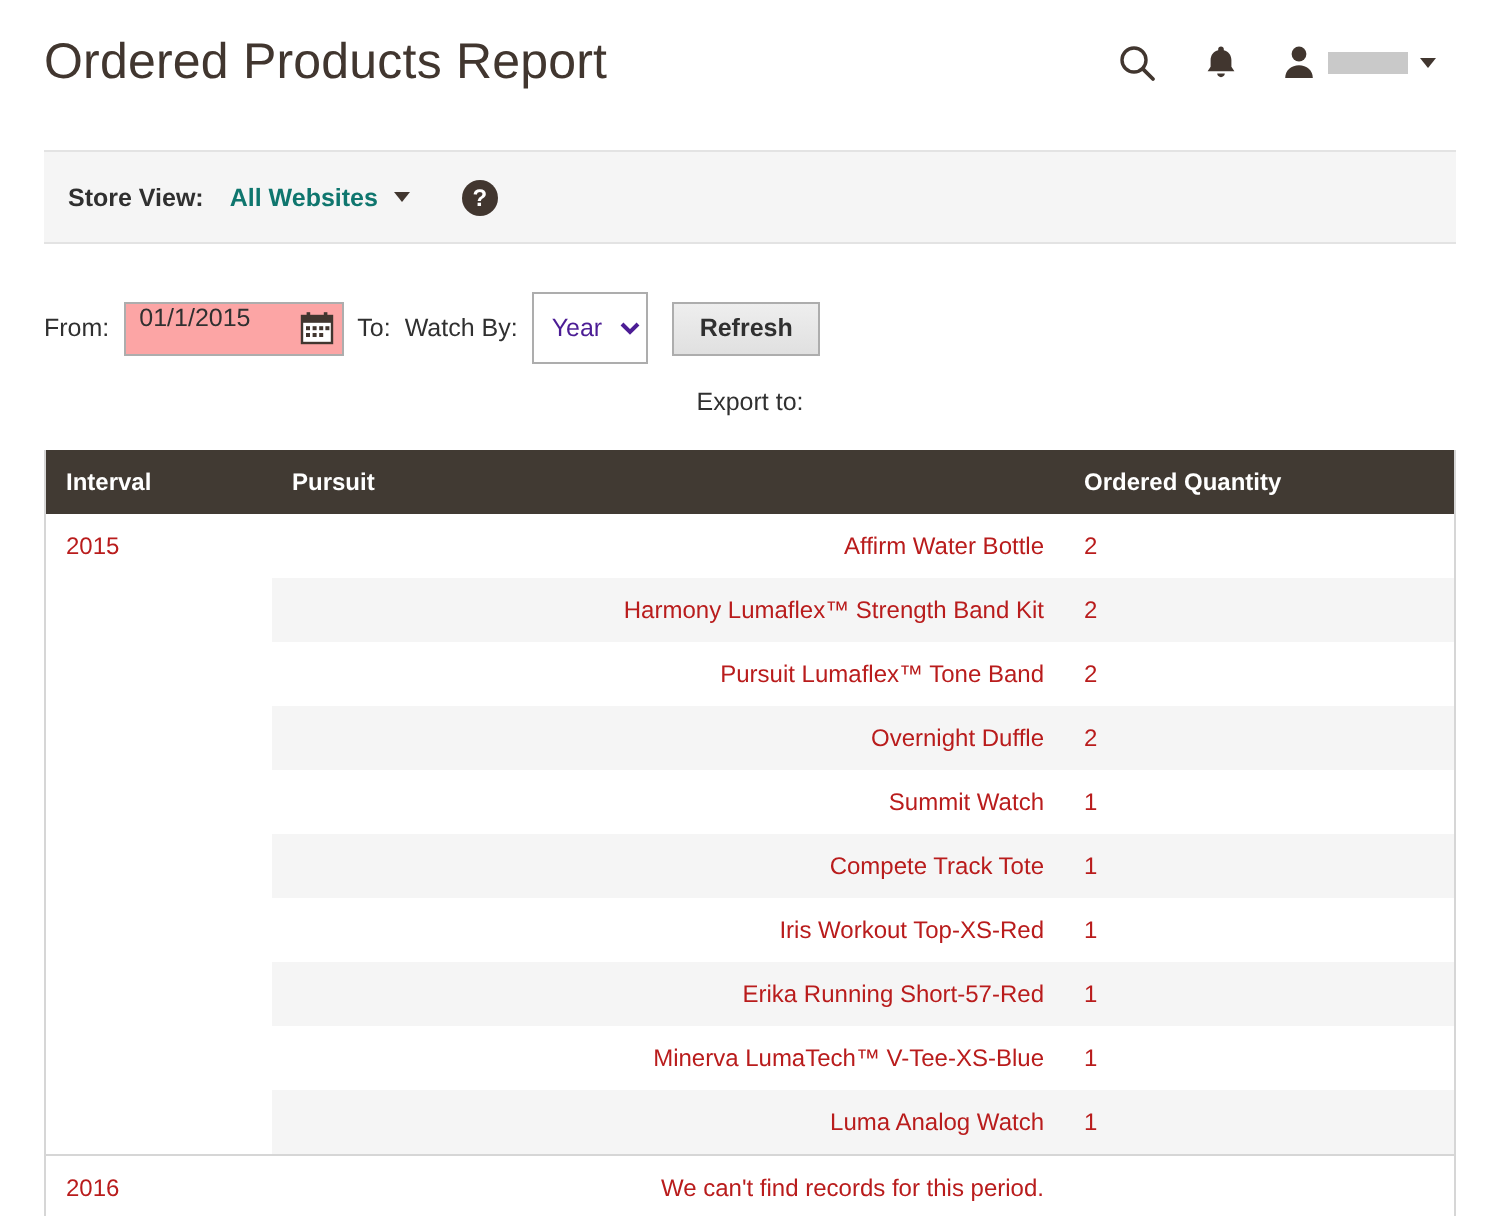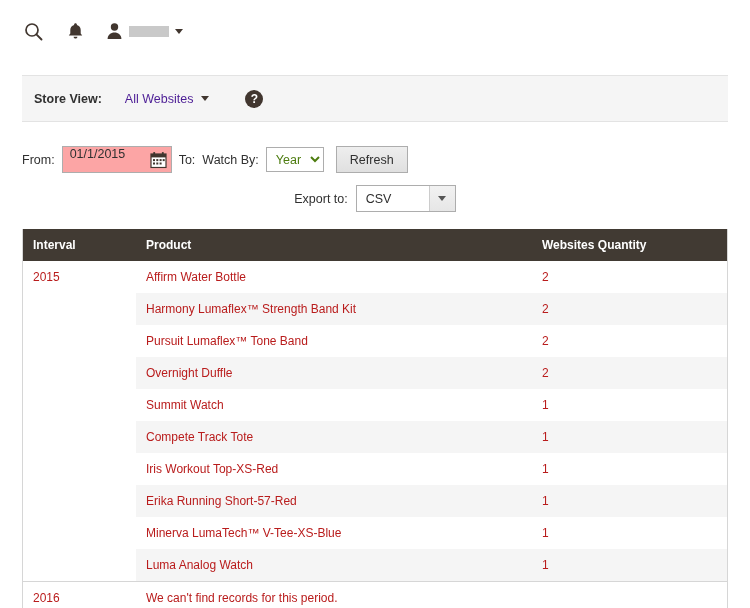--- a/index.html
+++ b/index.html
@@ -67,34 +67,35 @@
   
   .storeview-bar {
     margin: 13px 22px 0 22px;
     height: 47px;
     background: #f5f5f5;
     border-top: 1px solid #e3e3e3;
     border-bottom: 1px solid #e3e3e3;
     display: flex;
     align-items: center;
     padding-left: 12px;
-    gap: 23px;
+    gap: 13px;
   }
   .storeview-label {
     font-size: 12.5px;
     font-weight: bold;
     color: #303030;
   }
   .storeview-select {
     display: inline-flex;
     align-items: center;
     gap: 8px;
     font-size: 12.5px;
-    color: #4c1d95;
-    cursor: pointer;
+    color: #0f766e;
+    cursor: pointer;
+    font-weight: bold;
   }
   .storeview-select .caret-down {
     border-top-color: #41362f;
   }
   .help-icon {
     width: 18px;
     height: 18px;
     border-radius: 50%;
     background: #41362f;
     color: #ffffff;
@@ -131,36 +132,36 @@
   .date-field .cal-icon {
     position: absolute;
     right: 4px;
     top: 50%;
     transform: translateY(-50%);
     width: 17px;
     height: 17px;
     cursor: pointer;
   }
   .select-plain {
-    height: 25px;
+    height: 36px;
     border: 1px solid #adadad;
     background: #ffffff;
     font-size: 12.5px;
-    color: #4d7c0f;
+    color: #4c1d95;
     font-family: "Liberation Sans", sans-serif;
     padding: 0 2px 0 5px;
     min-width: 58px;
   }
   .btn {
     height: 27px;
     padding: 0 13px;
     border: 1px solid #adadad;
     background: linear-gradient(180deg,#eeeeee 0%,#e0e0e0 100%);
     font-size: 12.5px;
-    font-weight: normal;
+    font-weight: bold;
     color: #303030;
     font-family: "Liberation Sans", sans-serif;
     cursor: pointer;
     white-space: nowrap;
   }
   .btn-refresh { margin-left: 5px; }
 
   
   .export-row {
     margin: 12px 22px 0 22px;
@@ -236,37 +237,39 @@
     border: none;
   }
   td.interval-cell {
     background: #ffffff;
     border-right: 1px dashed #cccccc;
     color: #303030;
     vertical-align: top;
   }
   td.product-cell {
     border-right: 1px dashed #cccccc;
+    text-align: right;
   }
   tr.row-odd td.product-cell,
   tr.row-odd td.qty-cell { background: #ffffff; }
   tr.row-even td.product-cell,
   tr.row-even td.qty-cell { background: #f5f5f5; }
 
   tr.empty-row td.interval-cell,
   tr.empty-row td.product-cell,
   tr.empty-row td.qty-cell {
     background: #ffffff;
     border-top: 1px solid #d6d6d6;
   }
 </style>
 </head>
 <body>
 
 <div class="page-header">
+  <div class="page-title">Ordered Products Report</div>
   <div class="header-actions">
     <span class="icon-btn">
       <svg width="19" height="19" viewBox="0 0 19 19">
         <circle cx="8" cy="8" r="6" fill="none" stroke="#41362f" stroke-width="1.7"></circle>
         <line x1="12.4" y1="12.4" x2="17.5" y2="17.5" stroke="#41362f" stroke-width="1.9" stroke-linecap="round"></line>
       </svg>
     </span>
     <span class="icon-btn">
       <svg width="17" height="19" viewBox="0 0 17 19">
         <path d="M8.5 1.2c-0.8 0-1.4 0.6-1.4 1.3v0.6C4.8 3.6 3.3 5.6 3.3 8v3.4L1.8 13.6h13.4L13.7 11.4V8c0-2.4-1.5-4.4-3.8-4.9V2.5c0-0.7-0.6-1.3-1.4-1.3z" fill="#41362f"></path>
@@ -319,35 +322,29 @@
   <span class="filter-label">Watch By:</span>
   <select class="select-plain">
     <option>Year</option>
   </select>
 
   <button class="btn btn-refresh">Refresh</button>
 </div>
 
 <div class="export-row">
   <span class="filter-label">Export to:</span>
-  <span class="export-select-wrap">
-    <span class="export-select-value">CSV</span>
-    <span class="export-select-caret">
-      <span class="caret-sm"></span>
-    </span>
-  </span>
 </div>
 
 <div class="table-wrap">
   <table class="report">
     <thead>
       <tr>
         <th class="col-interval">Interval</th>
-        <th class="col-product">Product</th>
-        <th class="col-qty">Websites Quantity</th>
+        <th class="col-product">Pursuit</th>
+        <th class="col-qty">Ordered Quantity</th>
       </tr>
     </thead>
     <tbody>
       <tr class="row-odd">
         <td class="interval-cell" rowspan="10">2015</td>
         <td class="product-cell">Affirm Water Bottle</td>
         <td class="qty-cell">2</td>
       </tr>
       <tr class="row-even">
         <td class="product-cell">Harmony Lumaflex™ Strength Band Kit</td>

